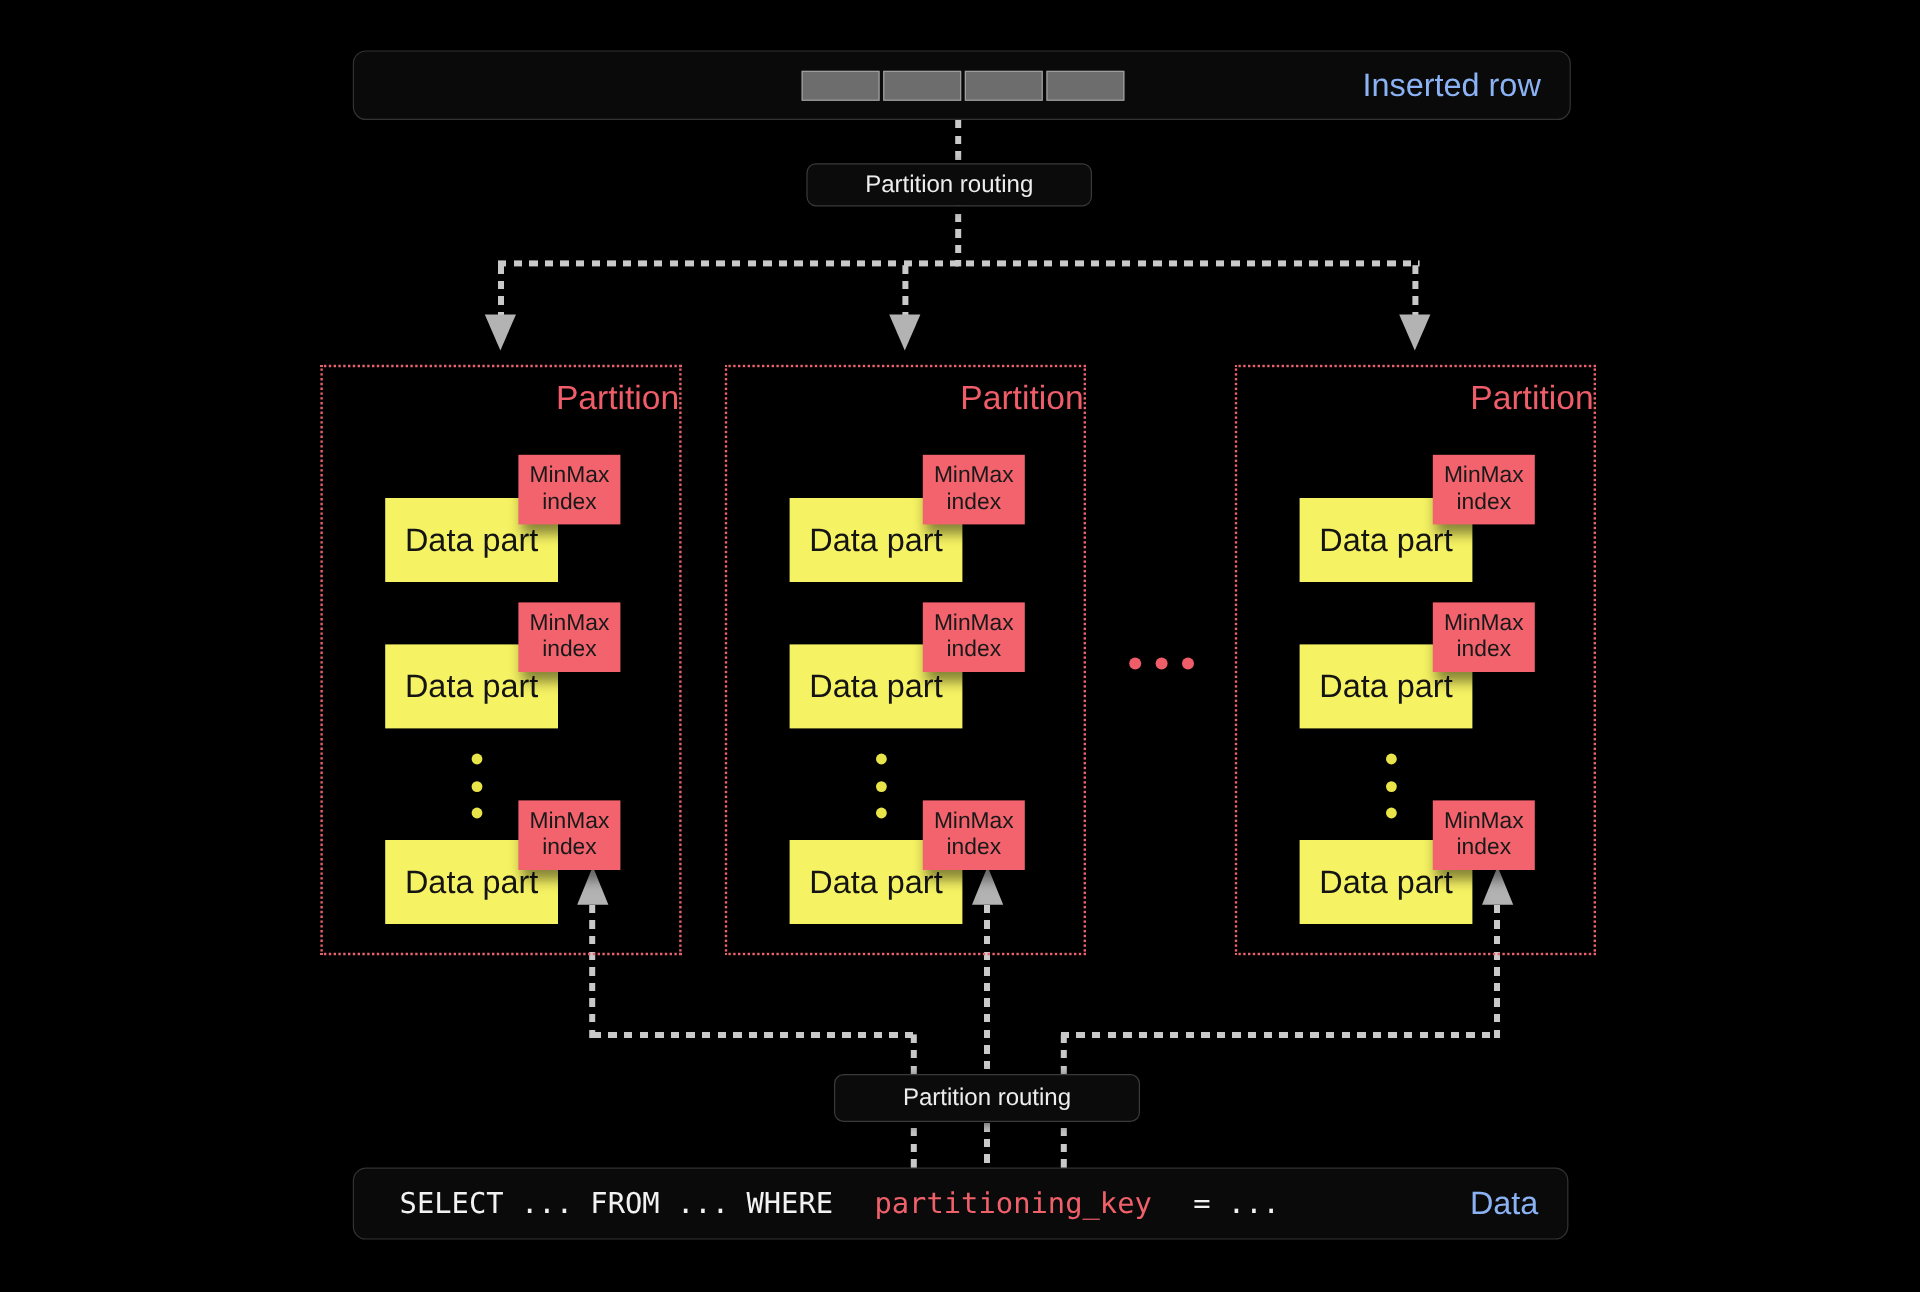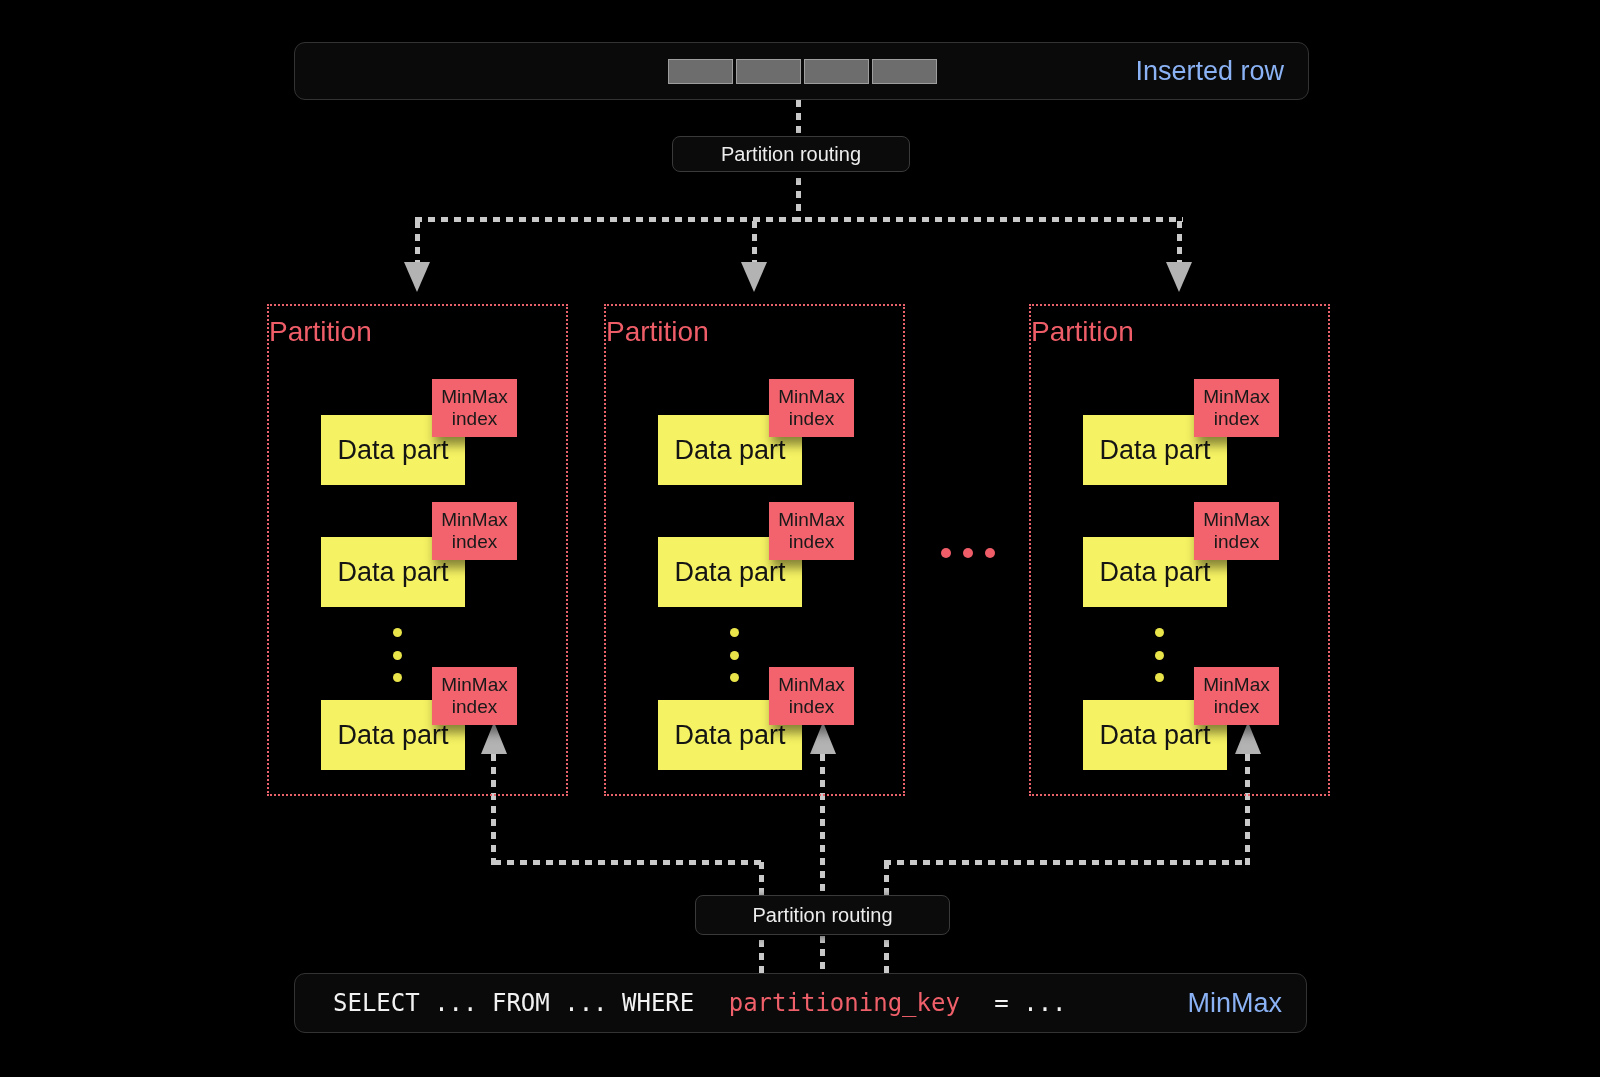--- a/index.html
+++ b/index.html
@@ -49,21 +49,21 @@
     border-left:13px solid transparent; border-right:13px solid transparent;
     border-bottom:32px solid #b3b3b3;
   }
   
   .partition {
     position:absolute; top:304px; width:301px; height:492px;
     border:2px dotted #e8616b; box-sizing:border-box; z-index:3;
   }
   .partition-title {
     position:absolute; top:10px; left:0; right:0;
-    text-align:left; color:#ef5d68; font-size:28px;
+    text-align:right; color:#ef5d68; font-size:28px;
   }
   .datapart {
     position:absolute; left:52px; width:144px; height:70px;
     background:#f5f263; color:#141414; font-size:27px;
     display:flex; align-items:center; justify-content:center;
     z-index:2; box-shadow:3px 8px 10px rgba(0,0,0,.45);
   }
   .minmax {
     position:absolute; left:163px; width:85px; height:58px;
     background:#f2636d; color:#191919; font-size:19px; line-height:1.15;
@@ -169,16 +169,16 @@
   <div class="v-dots" style="left:1245px; top:754px; height:112px;"></div>
   <div class="h-dots" style="left:494px; top:860px; width:270px;"></div>
   <div class="h-dots" style="left:884px; top:860px; width:366px;"></div>
   <div class="v-dots" style="left:759px; top:862px; height:112px;"></div>
   <div class="v-dots" style="left:884px; top:862px; height:112px;"></div>
 
   <div class="pill" style="left:695px; top:895px; width:255px; height:40px;">Partition routing</div>
 
   <div class="bar" style="left:294px; top:973px; width:1013px; height:60px;">
     <div class="sql"><span>SELECT ... FROM ... WHERE </span><span class="kw">partitioning_key</span><span> = ...</span></div>
-    <div class="bar-label">MinMax</div>
+    <div class="bar-label">Data</div>
   </div>
 
 </div>
 
 </body></html>

